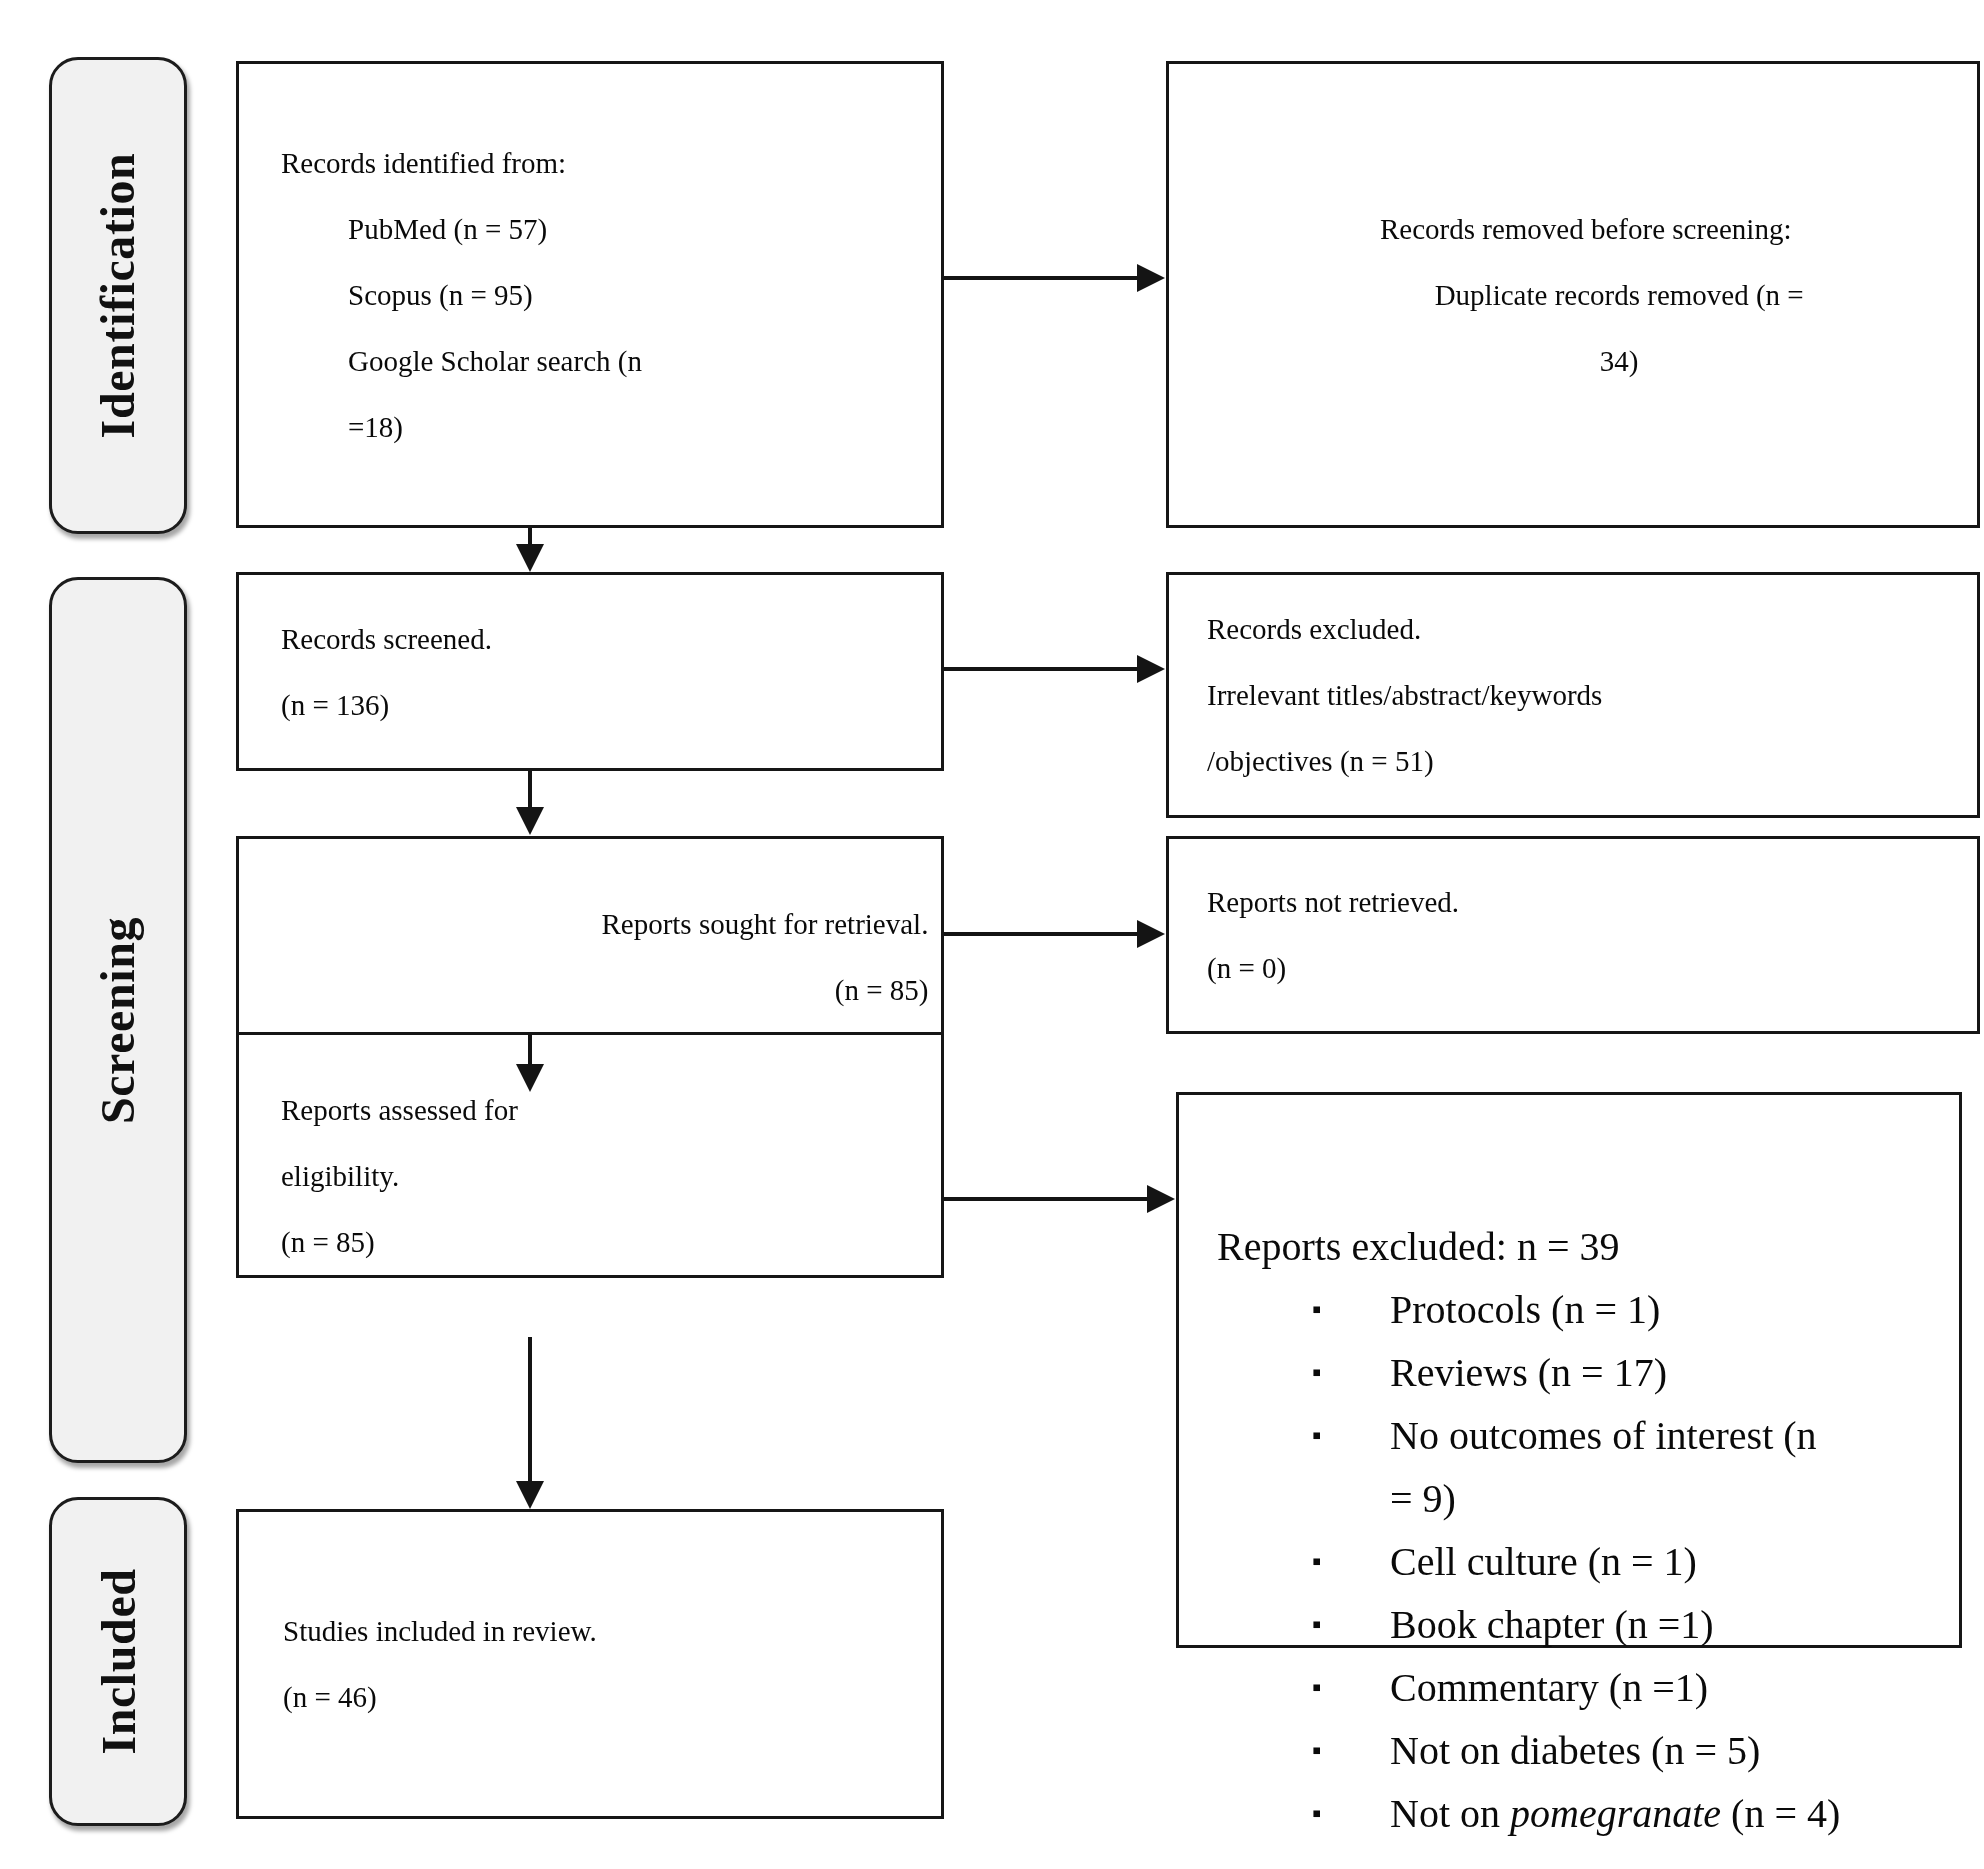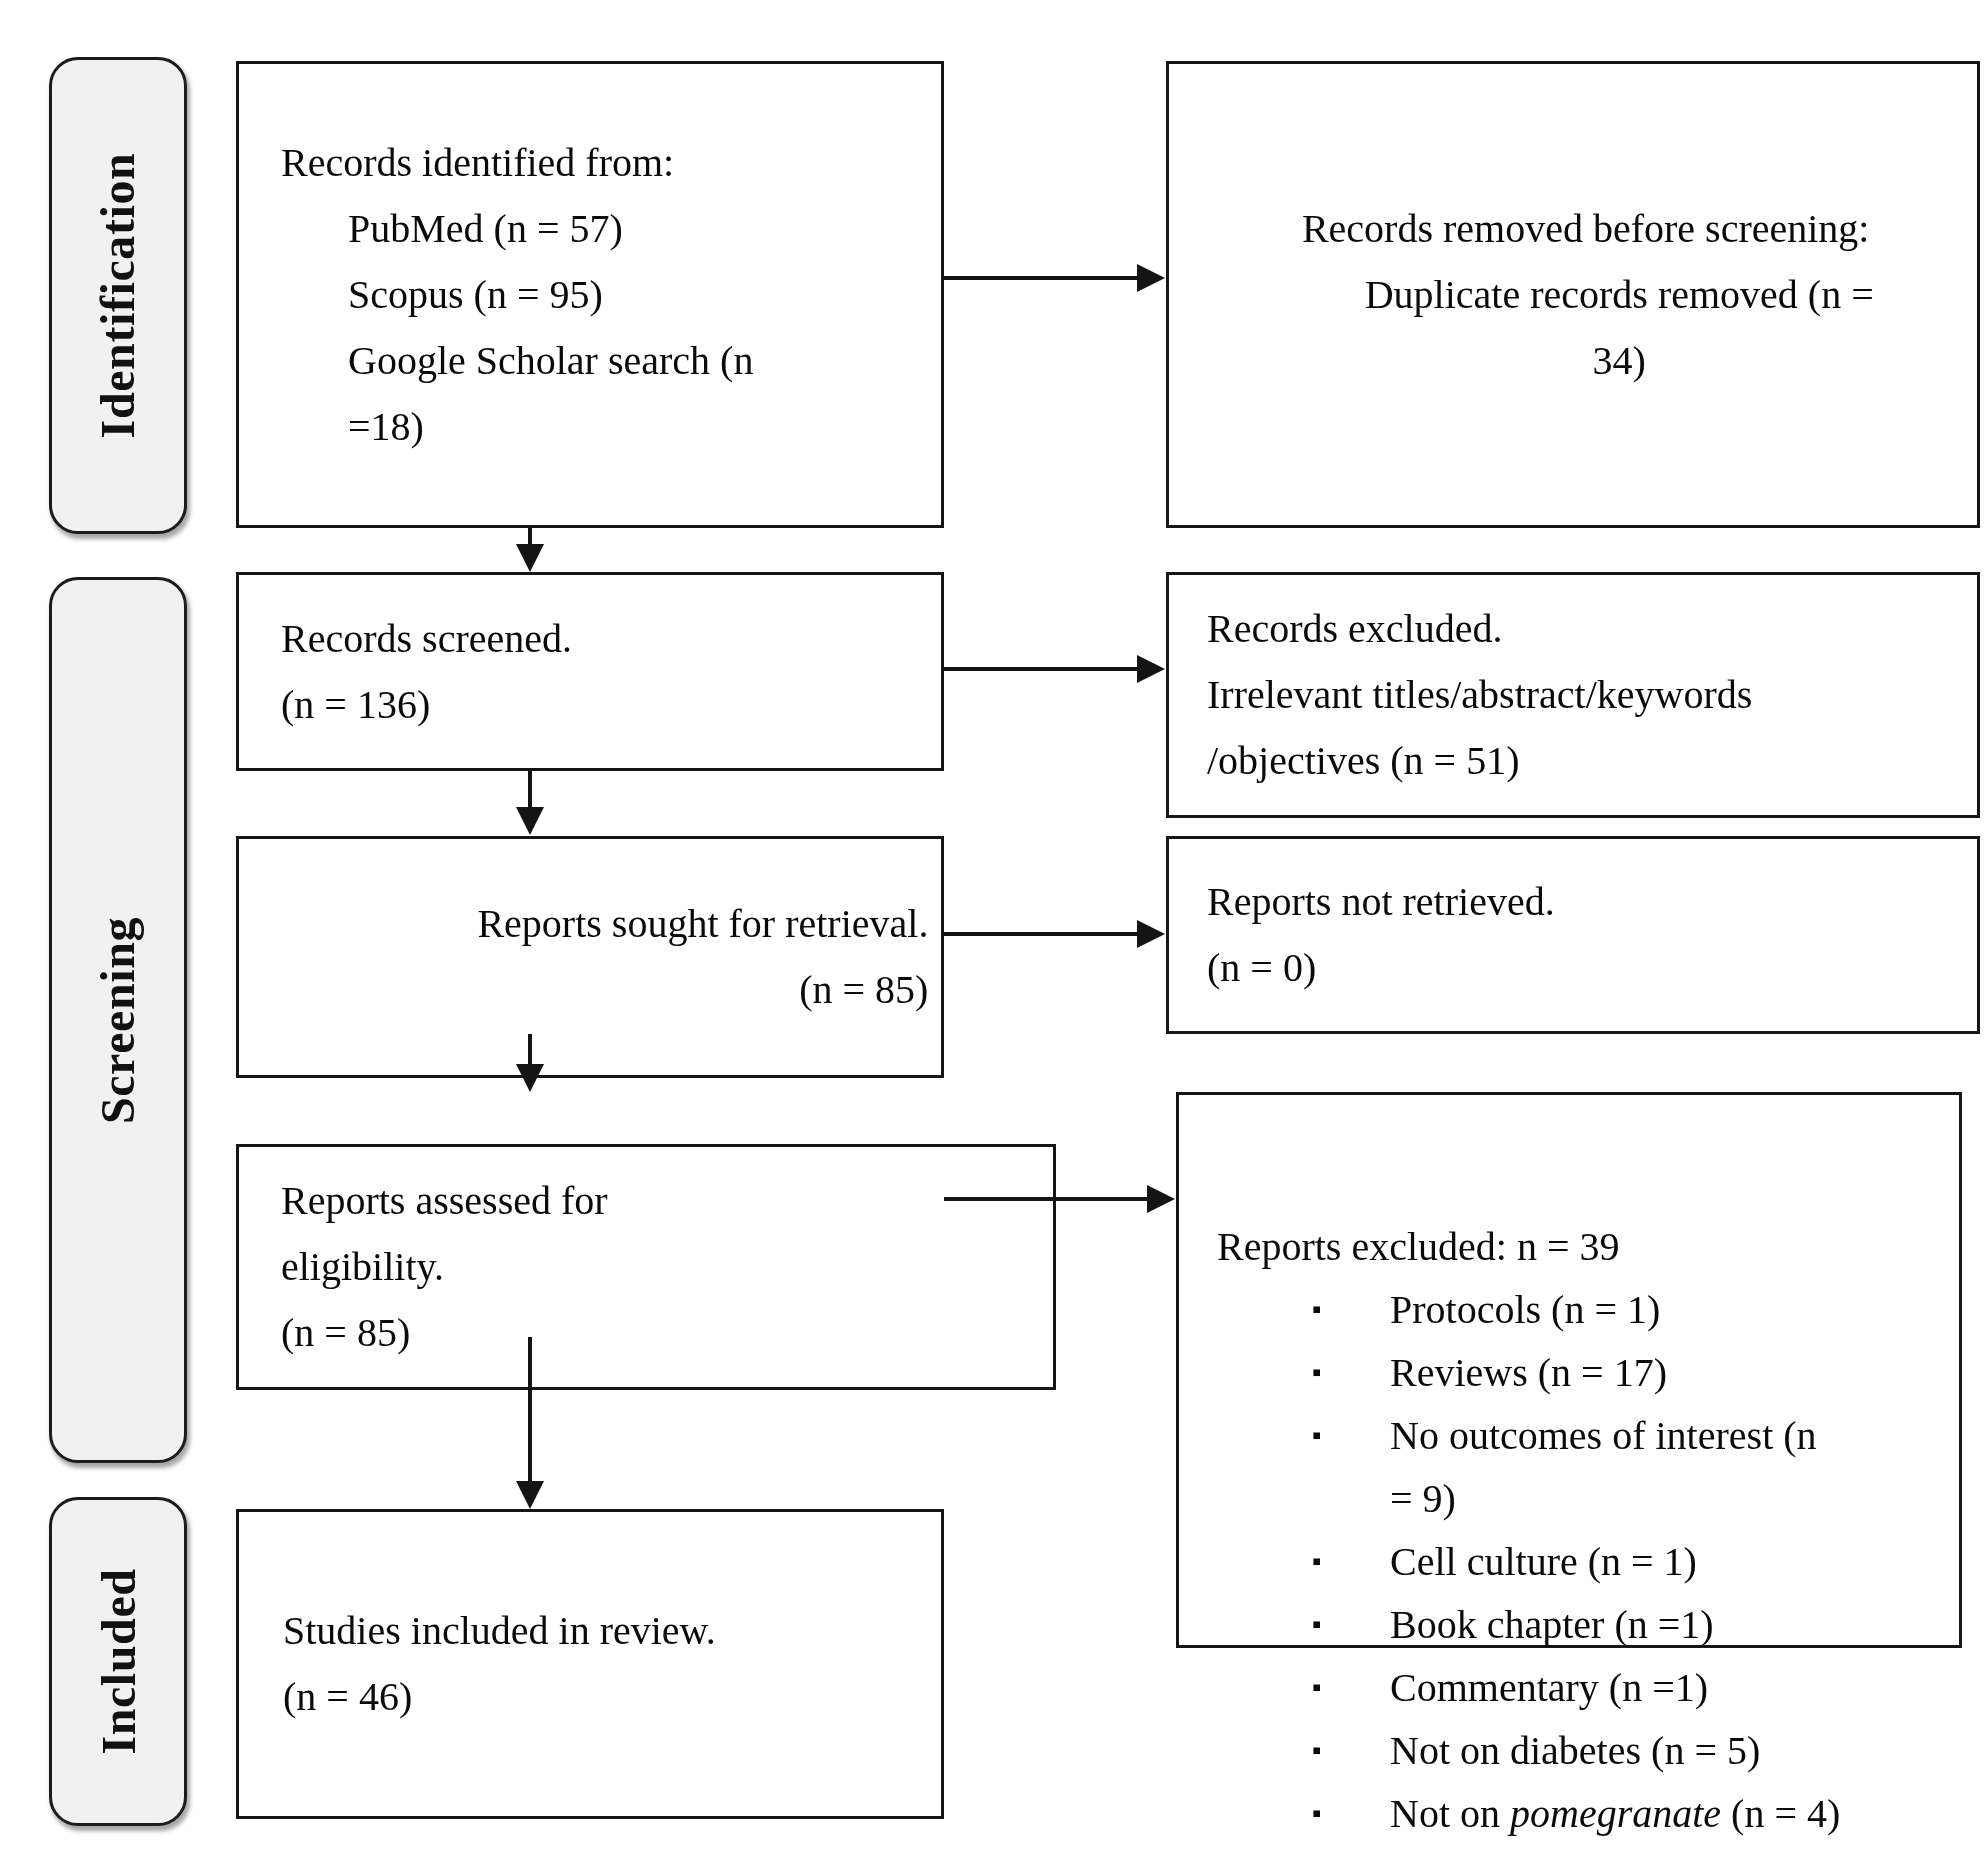--- a/index.html
+++ b/index.html
@@ -27,21 +27,21 @@
     letter-spacing: 0.6px;
     color: #111;
   }
 
   .box {
     position: absolute;
     background: #ffffff;
     border: 3.8px solid #161616;
     box-sizing: border-box;
     display: flex; flex-direction: column; justify-content: center;
-    font-size: 40px; line-height: 66px;
+    font-size: 29px; line-height: 66px;
   }
   .box .line { white-space: nowrap; }
   .box .indent { padding-left: 67px; }
 
   .bigbox {
     position: absolute;
     background: #ffffff;
     border: 3.8px solid #161616;
     box-sizing: border-box;
     font-size: 40px; line-height: 63px;
@@ -116,21 +116,21 @@
   <div class="box pad-l-66" style="left:236px; top:836px; width:708px; height:242px;text-align:right;">
     <div class="line">Reports sought for retrieval.</div>
     <div class="line">(n = 85)</div>
   </div>
 
   <div class="box pad-l-60" style="left:1166px; top:836px; width:814px; height:198px;">
     <div class="line">Reports not retrieved.</div>
     <div class="line">(n = 0)</div>
   </div>
 
-  <div class="box pad-l-66" style="left:236px; top:1144px; width:820px; height:246px;">
+  <div class="box pad-l-66" style="left:236px; top:1032px; width:708px; height:246px;justify-content:flex-end;">
     <div class="line">Reports assessed for</div>
     <div class="line">eligibility.</div>
     <div class="line">(n = 85)</div>
   </div>
 
   <div class="bigbox" style="left:1176px; top:1092px; width:786px; height:556px;">
     <div>Reports excluded: n = 39</div>
     <div class="bullet">
       <span class="marker">▪</span>
       <div class="btext">Protocols (n = 1)</div>

